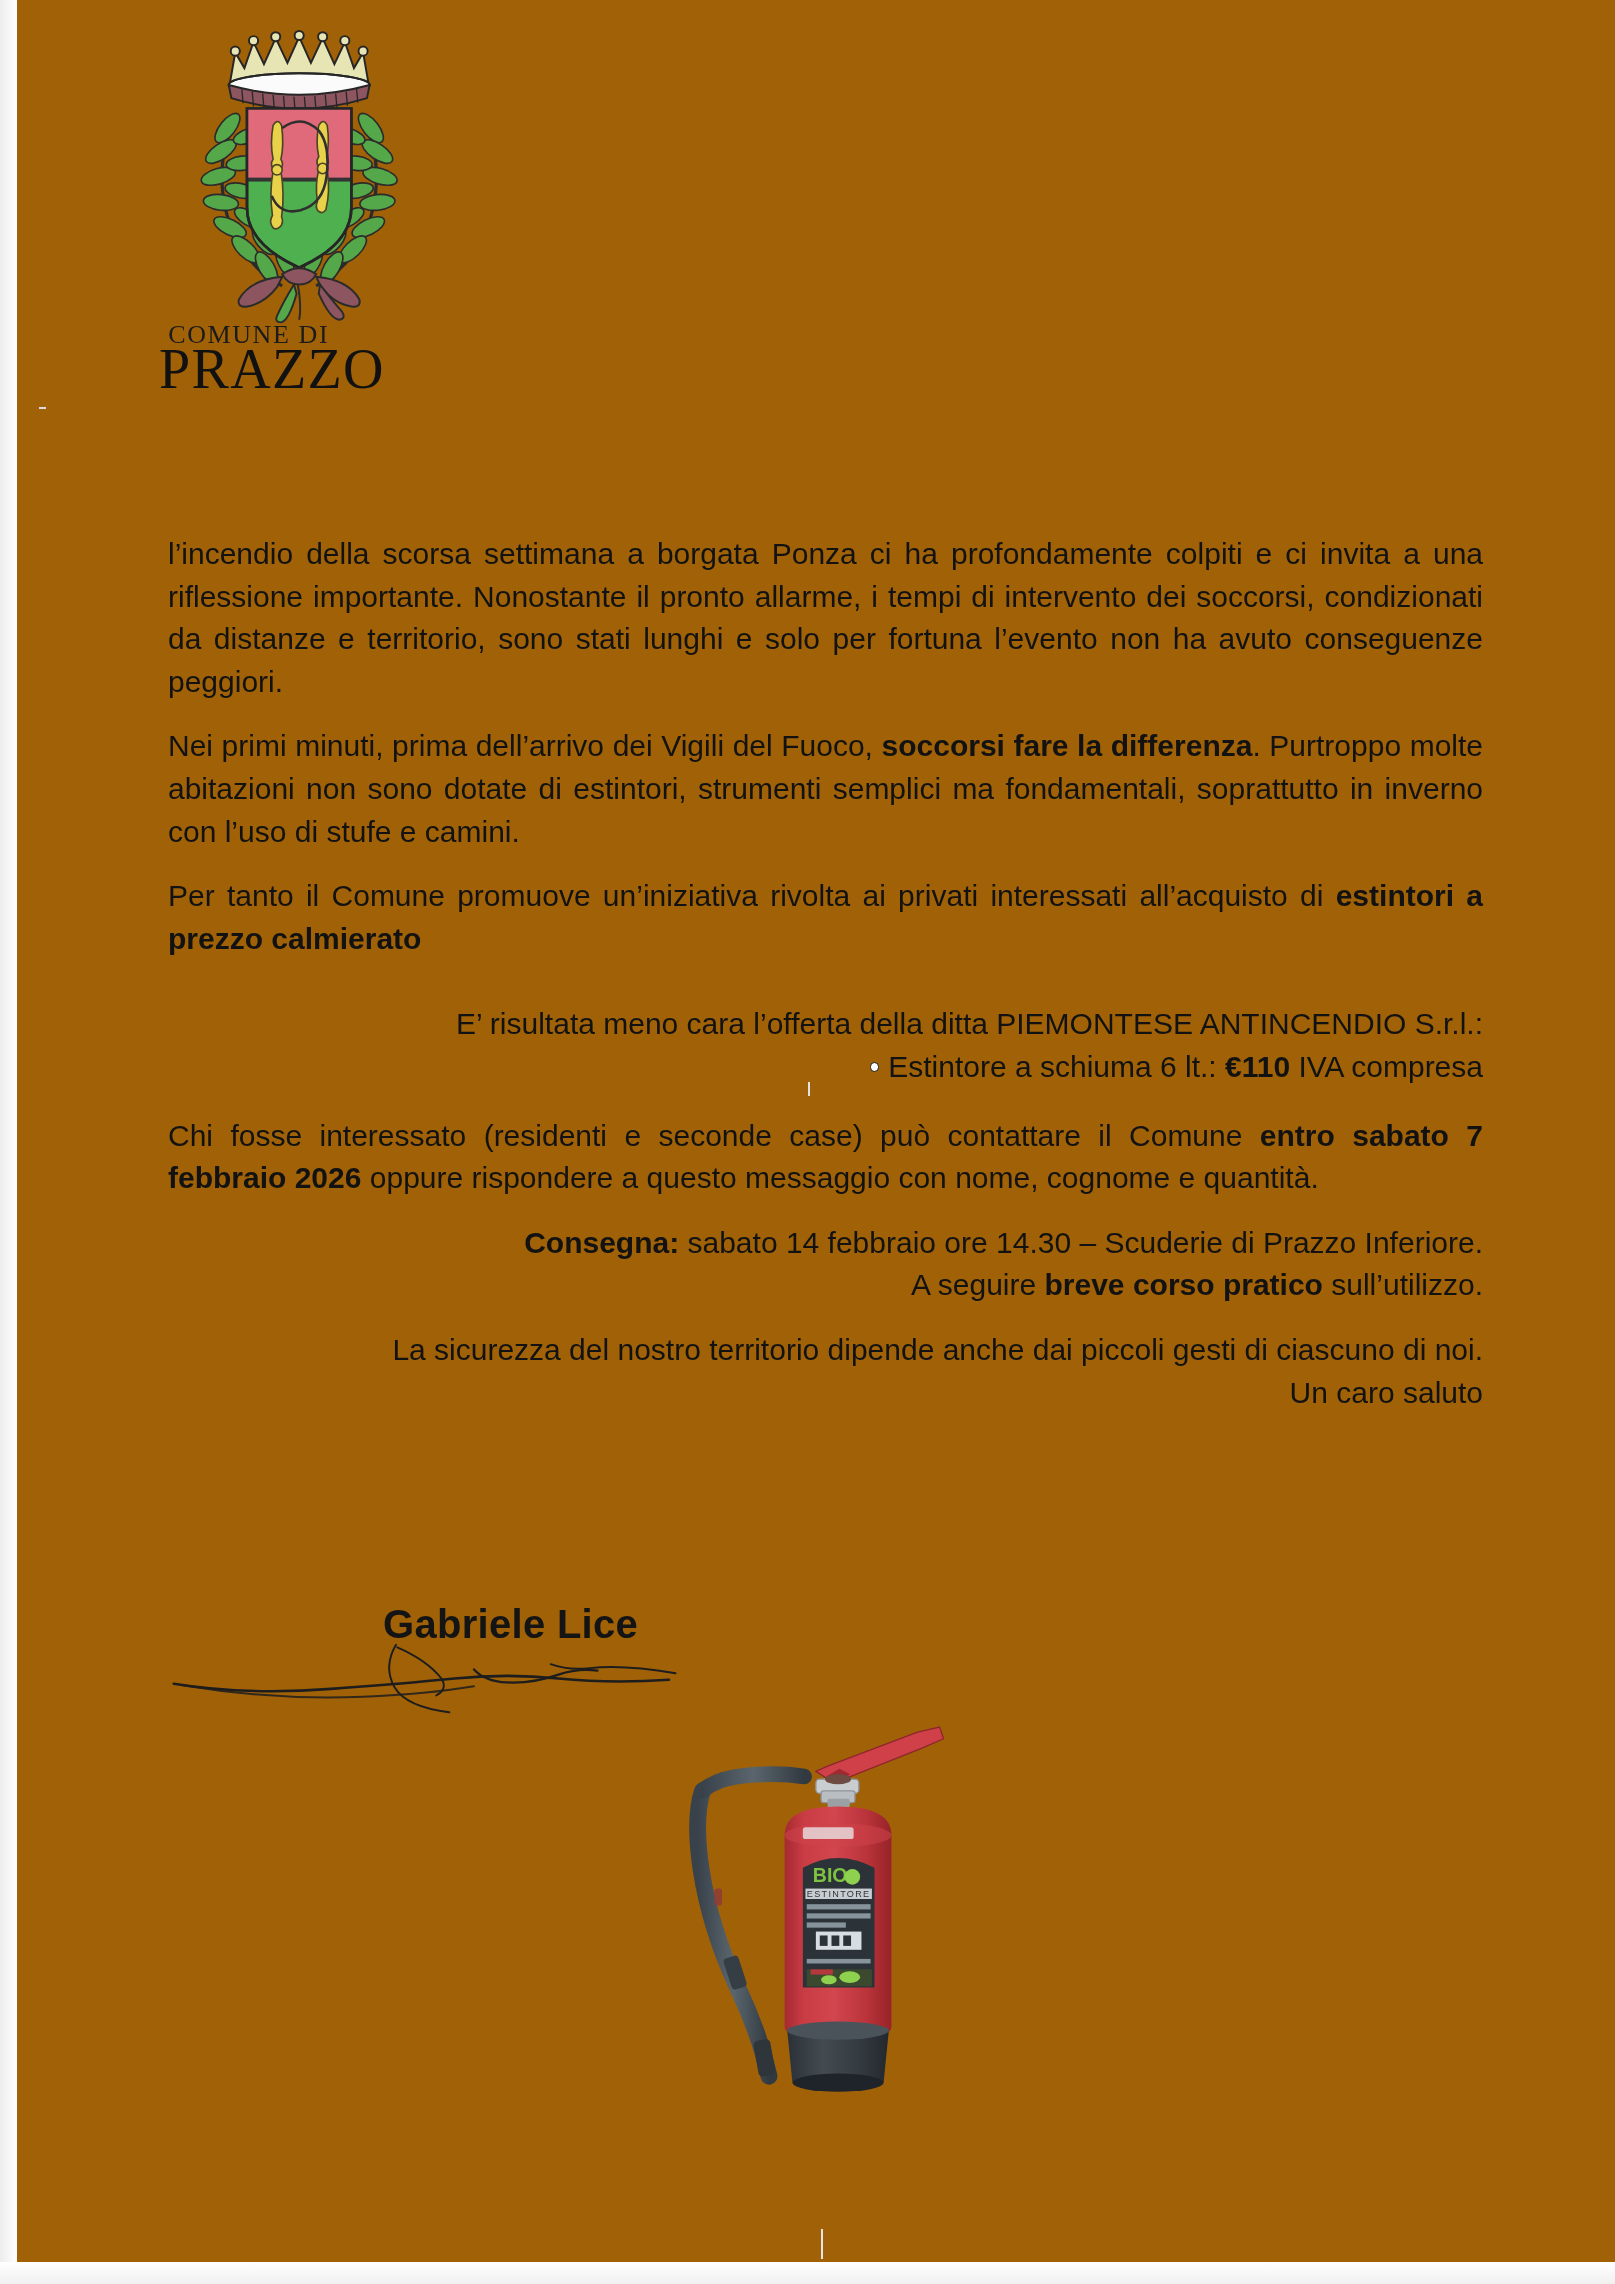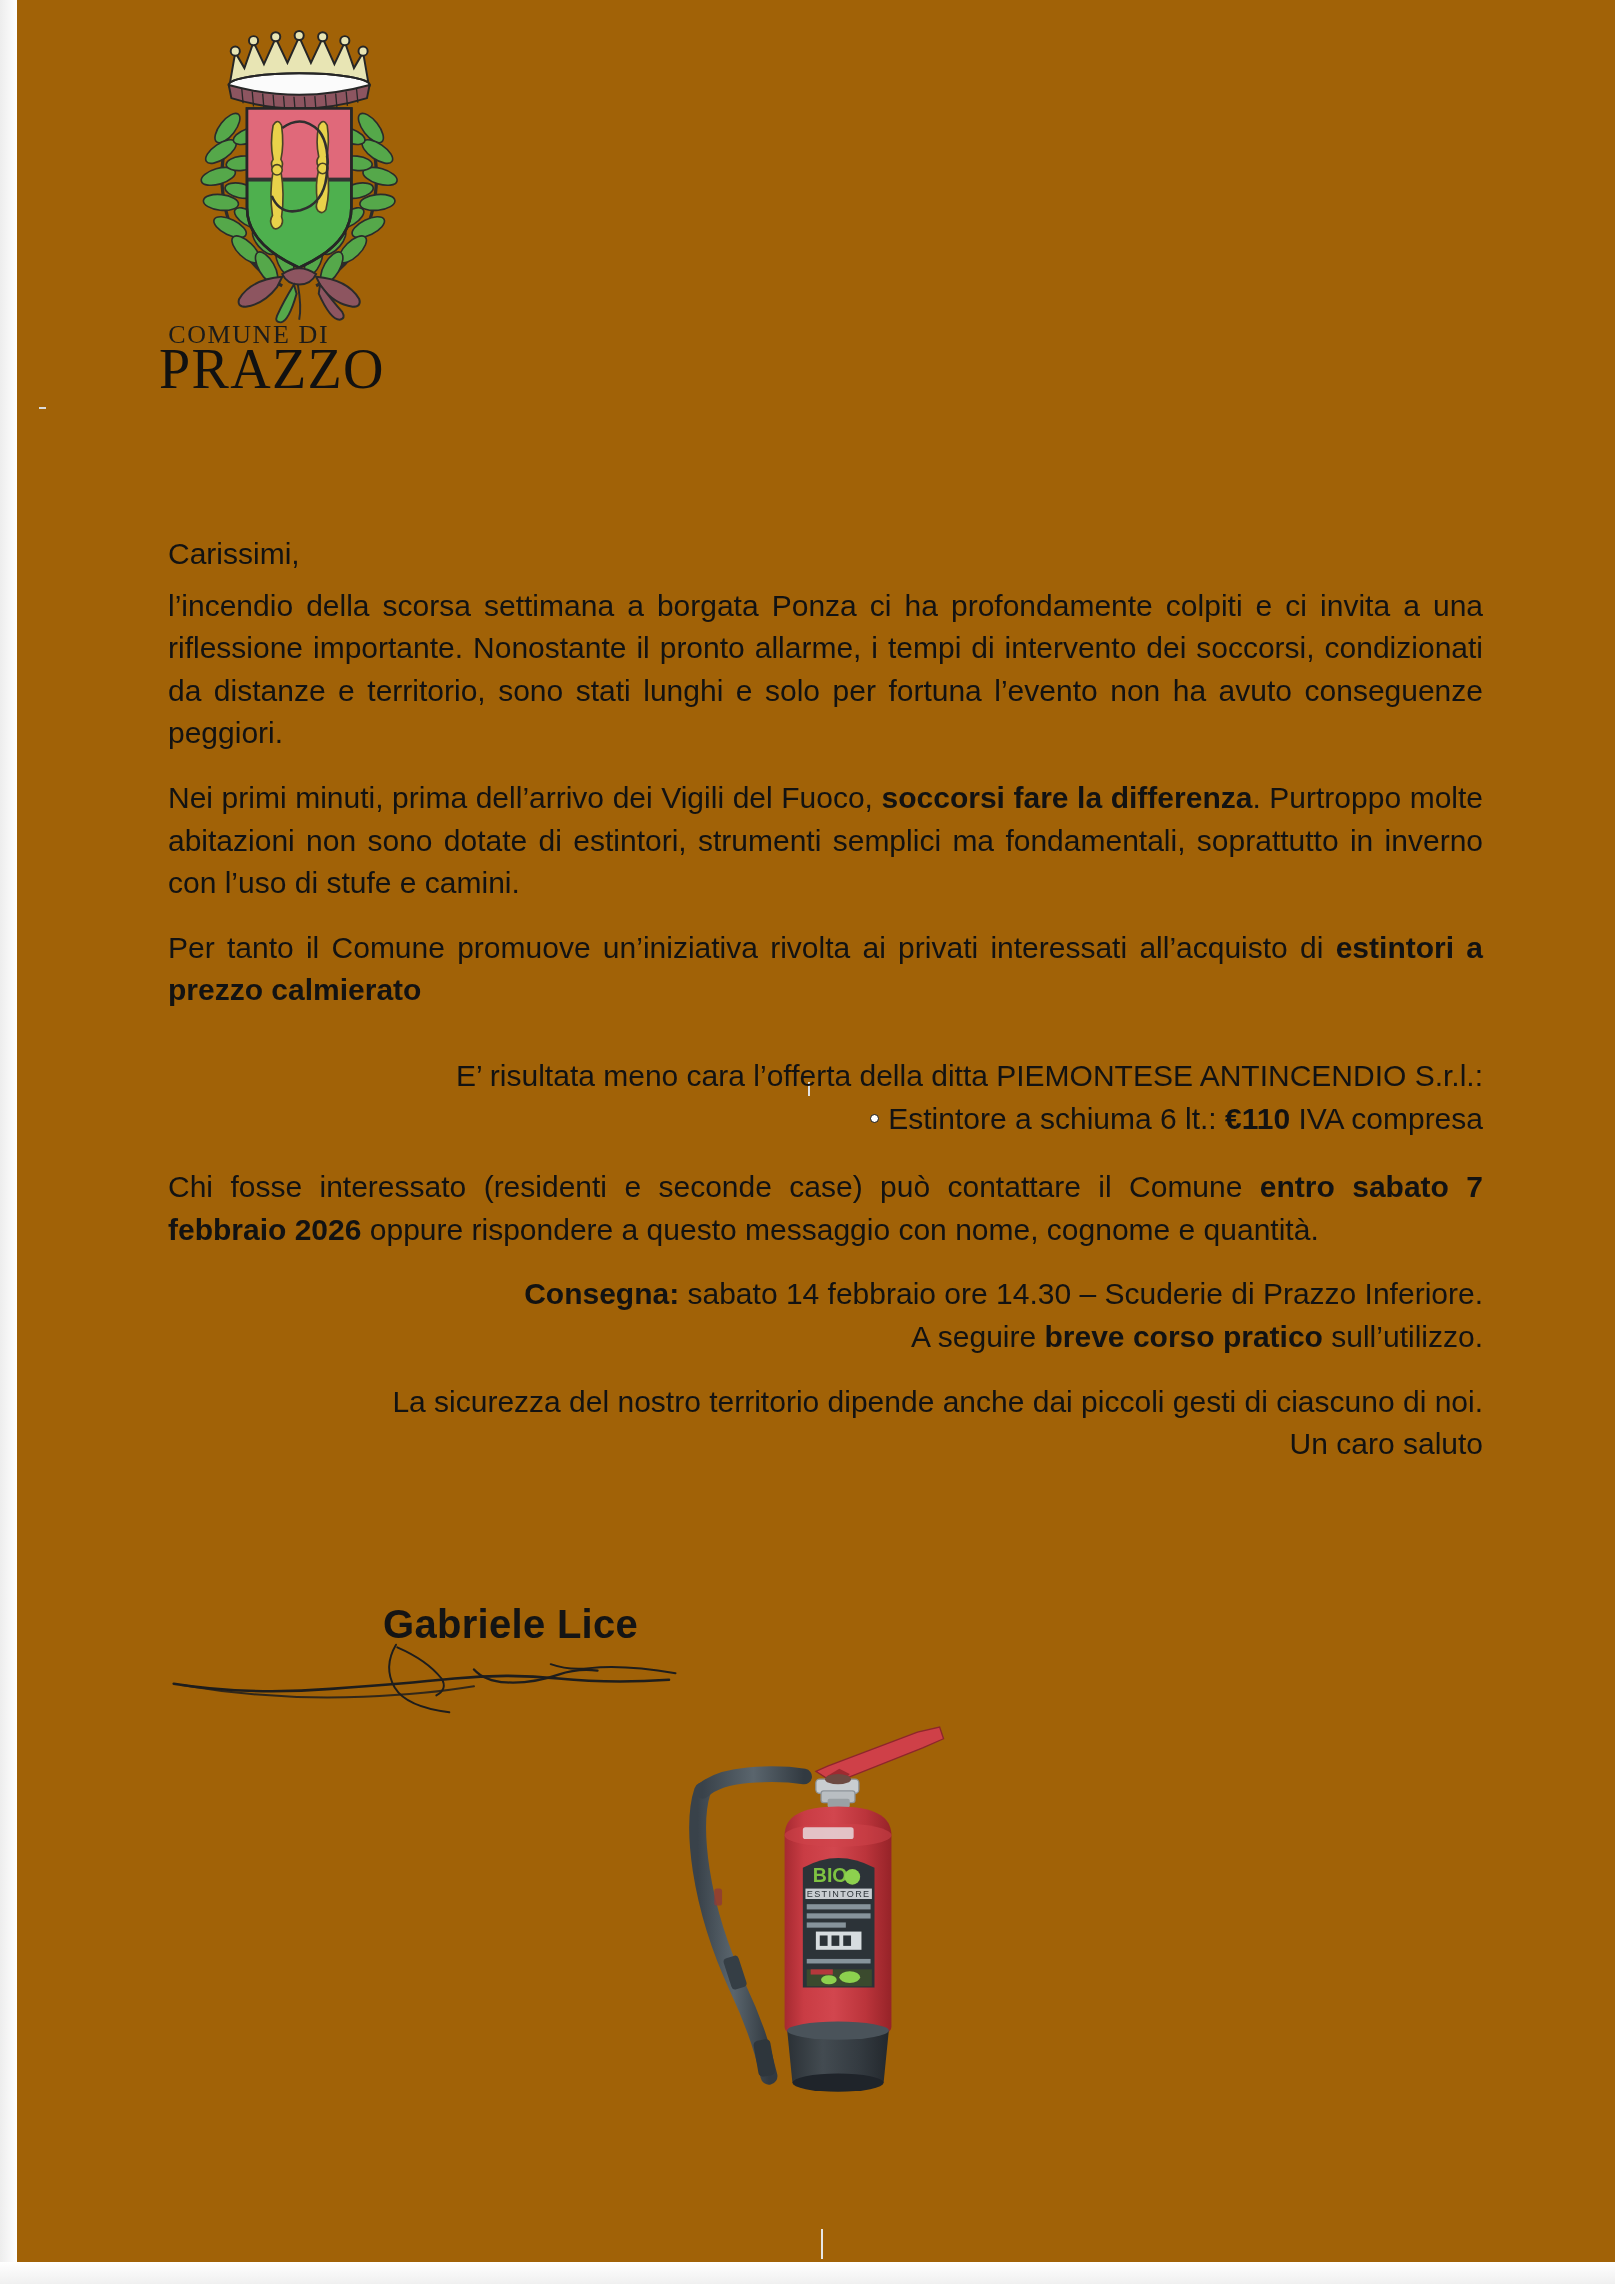--- a/index.html
+++ b/index.html
@@ -272,21 +272,20 @@
         </g>
       </svg>
     </div>
 
     <div class="comune-di">COMUNE DI</div>
     <div class="prazzo">PRAZZO</div>
   </div>
 
   <div class="body-block">
 
-    <p class="salutation">Carissimi,</p>
 
     <p class="para" id="p1"><span>l’incendio della scorsa settimana a borgata Ponza ci ha profondamente colpiti e ci invita a una riflessione importante. Nonostante il pronto allarme, i tempi di intervento dei soccorsi, condizionati da distanze e territorio, sono stati lunghi e solo per fortuna l’evento non ha avuto conseguenze peggiori.</span></p>
 
     <p class="para" id="p2"><span>Nei primi minuti, prima dell’arrivo dei Vigili del Fuoco, </span><b>soccorsi fare la differenza</b><span>. Purtroppo molte abitazioni non sono dotate di estintori, strumenti semplici ma fondamentali, soprattutto in inverno con l’uso di stufe e camini.</span></p>
 
     <p class="para nogap" id="p3"><span>Per tanto il Comune promuove un’iniziativa rivolta ai privati interessati all’acquisto di </span><b>estintori a prezzo calmierato</b></p>
 
     <div class="spacer-lg"></div>
 
     <p class="para left nogap" id="p4"><span>E’ risultata meno cara l’offerta della ditta PIEMONTESE ANTINCENDIO S.r.l.:</span></p>

